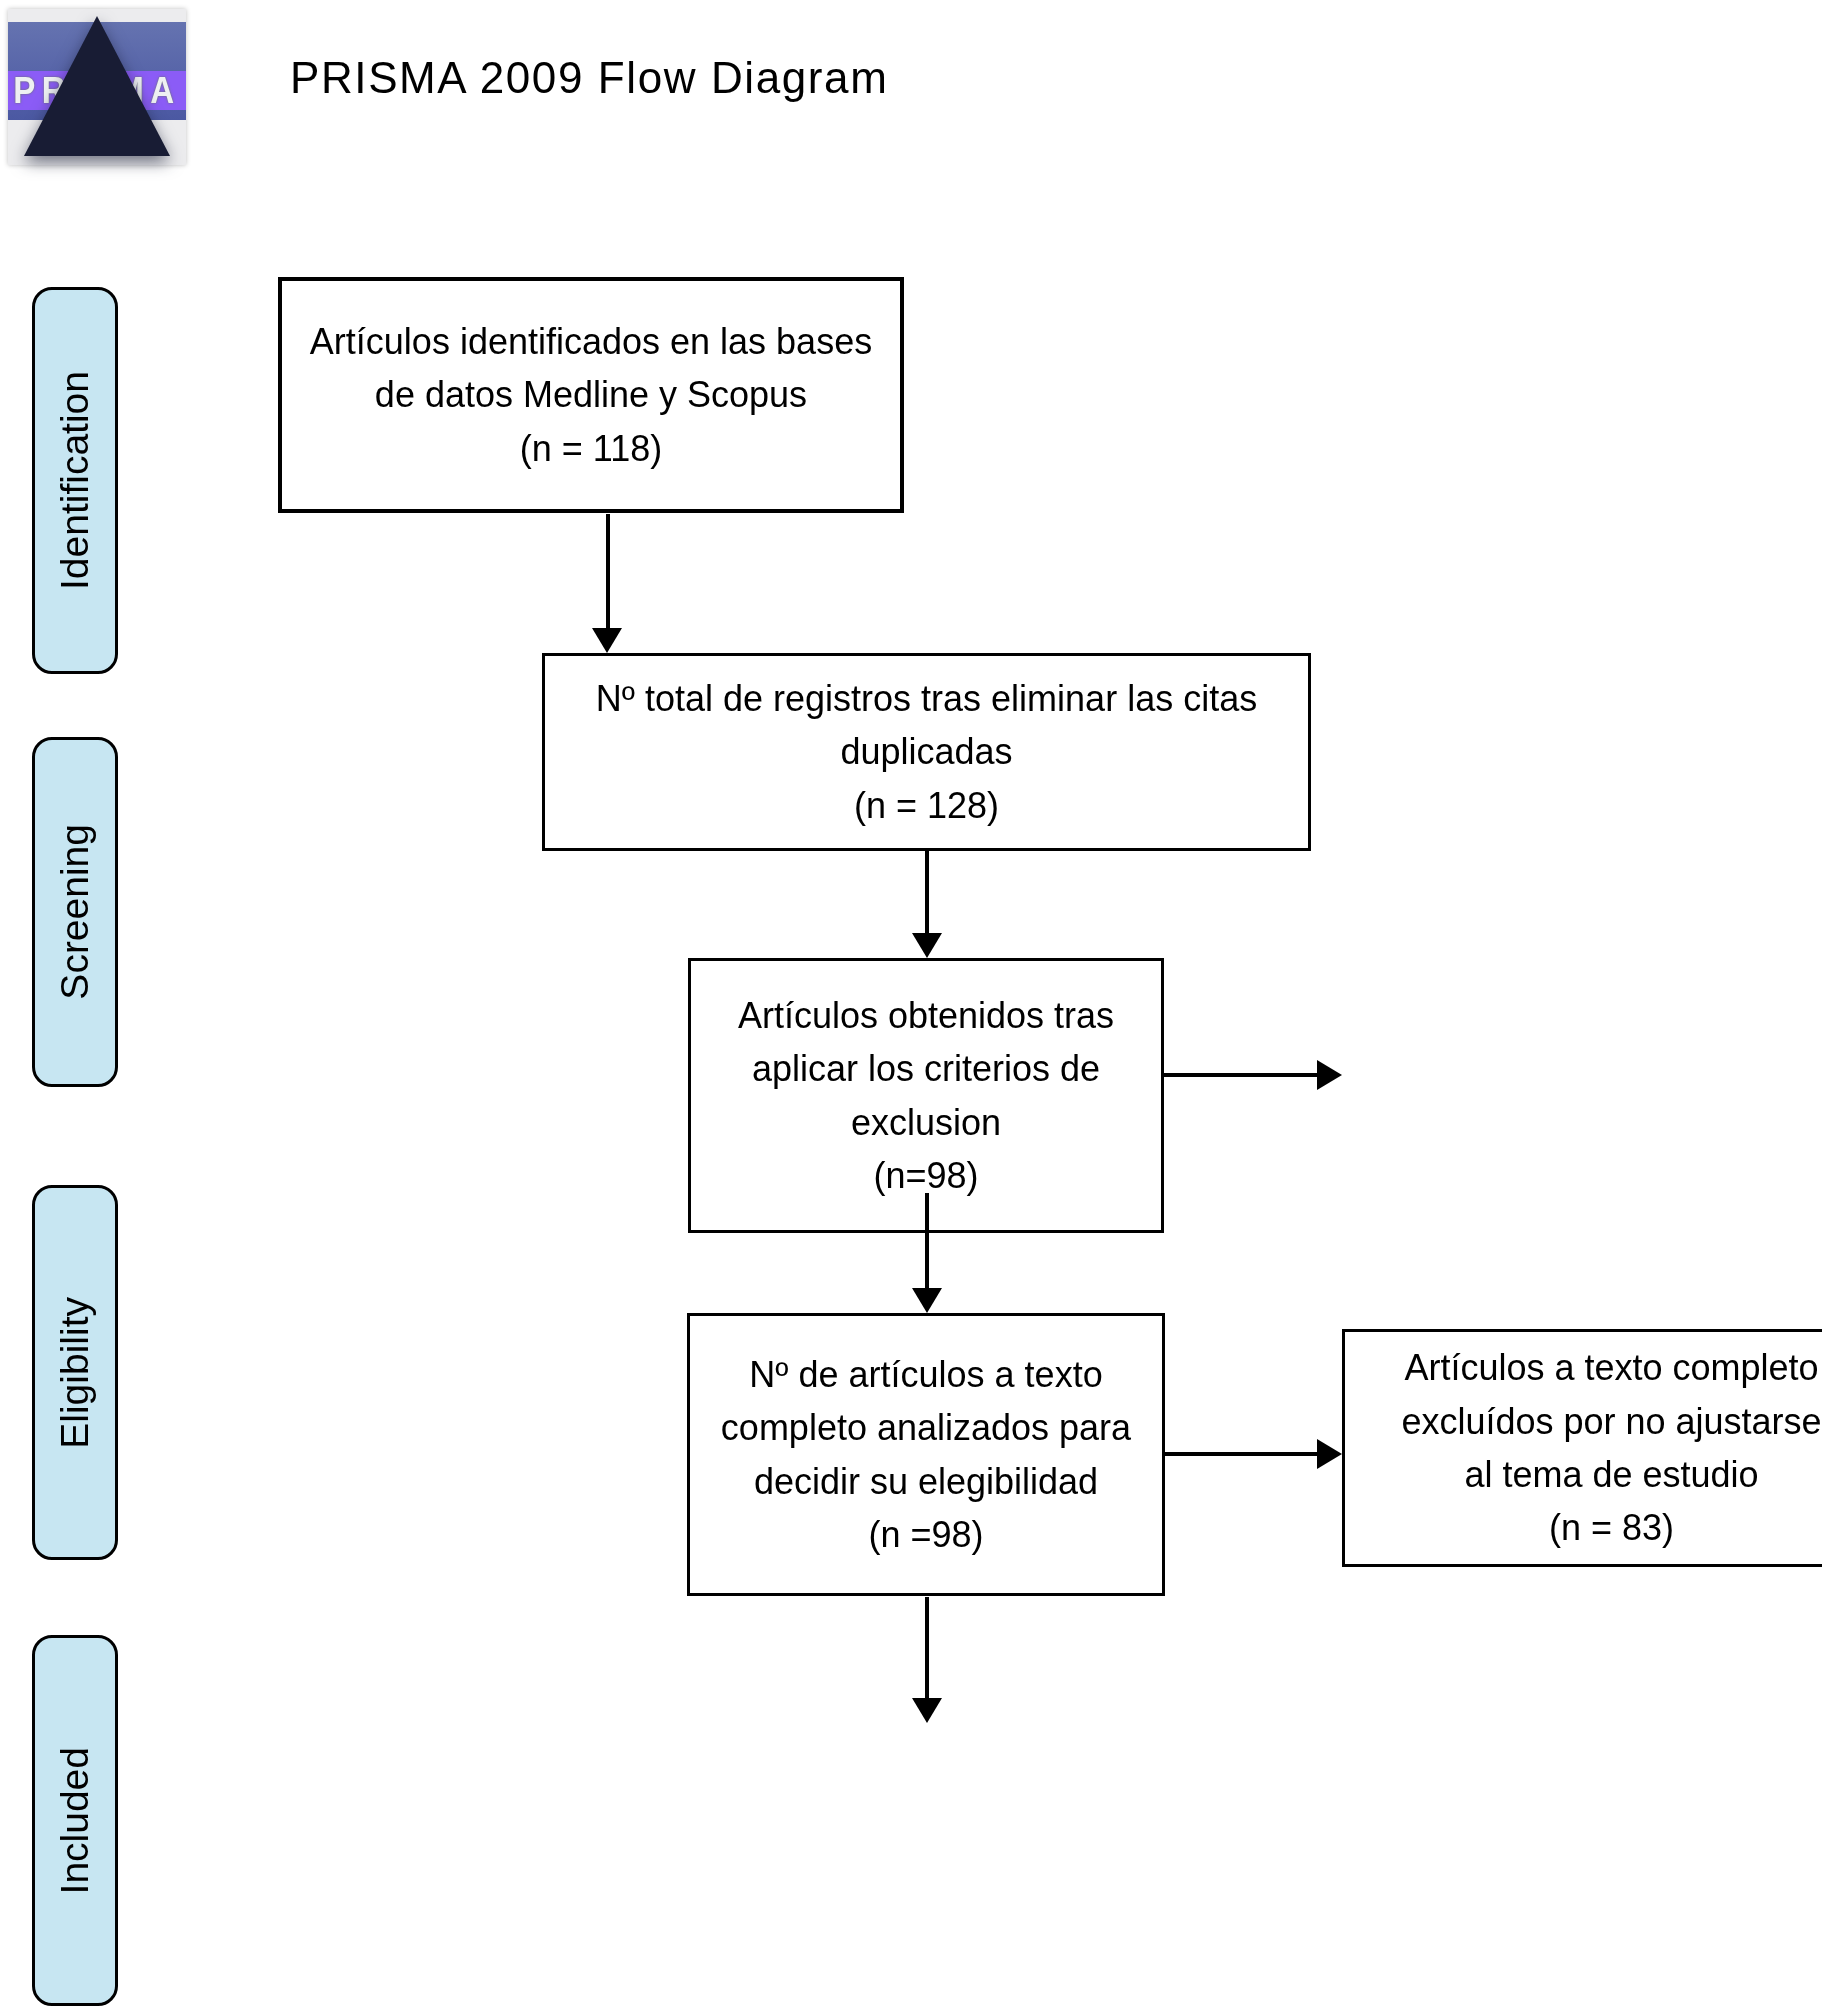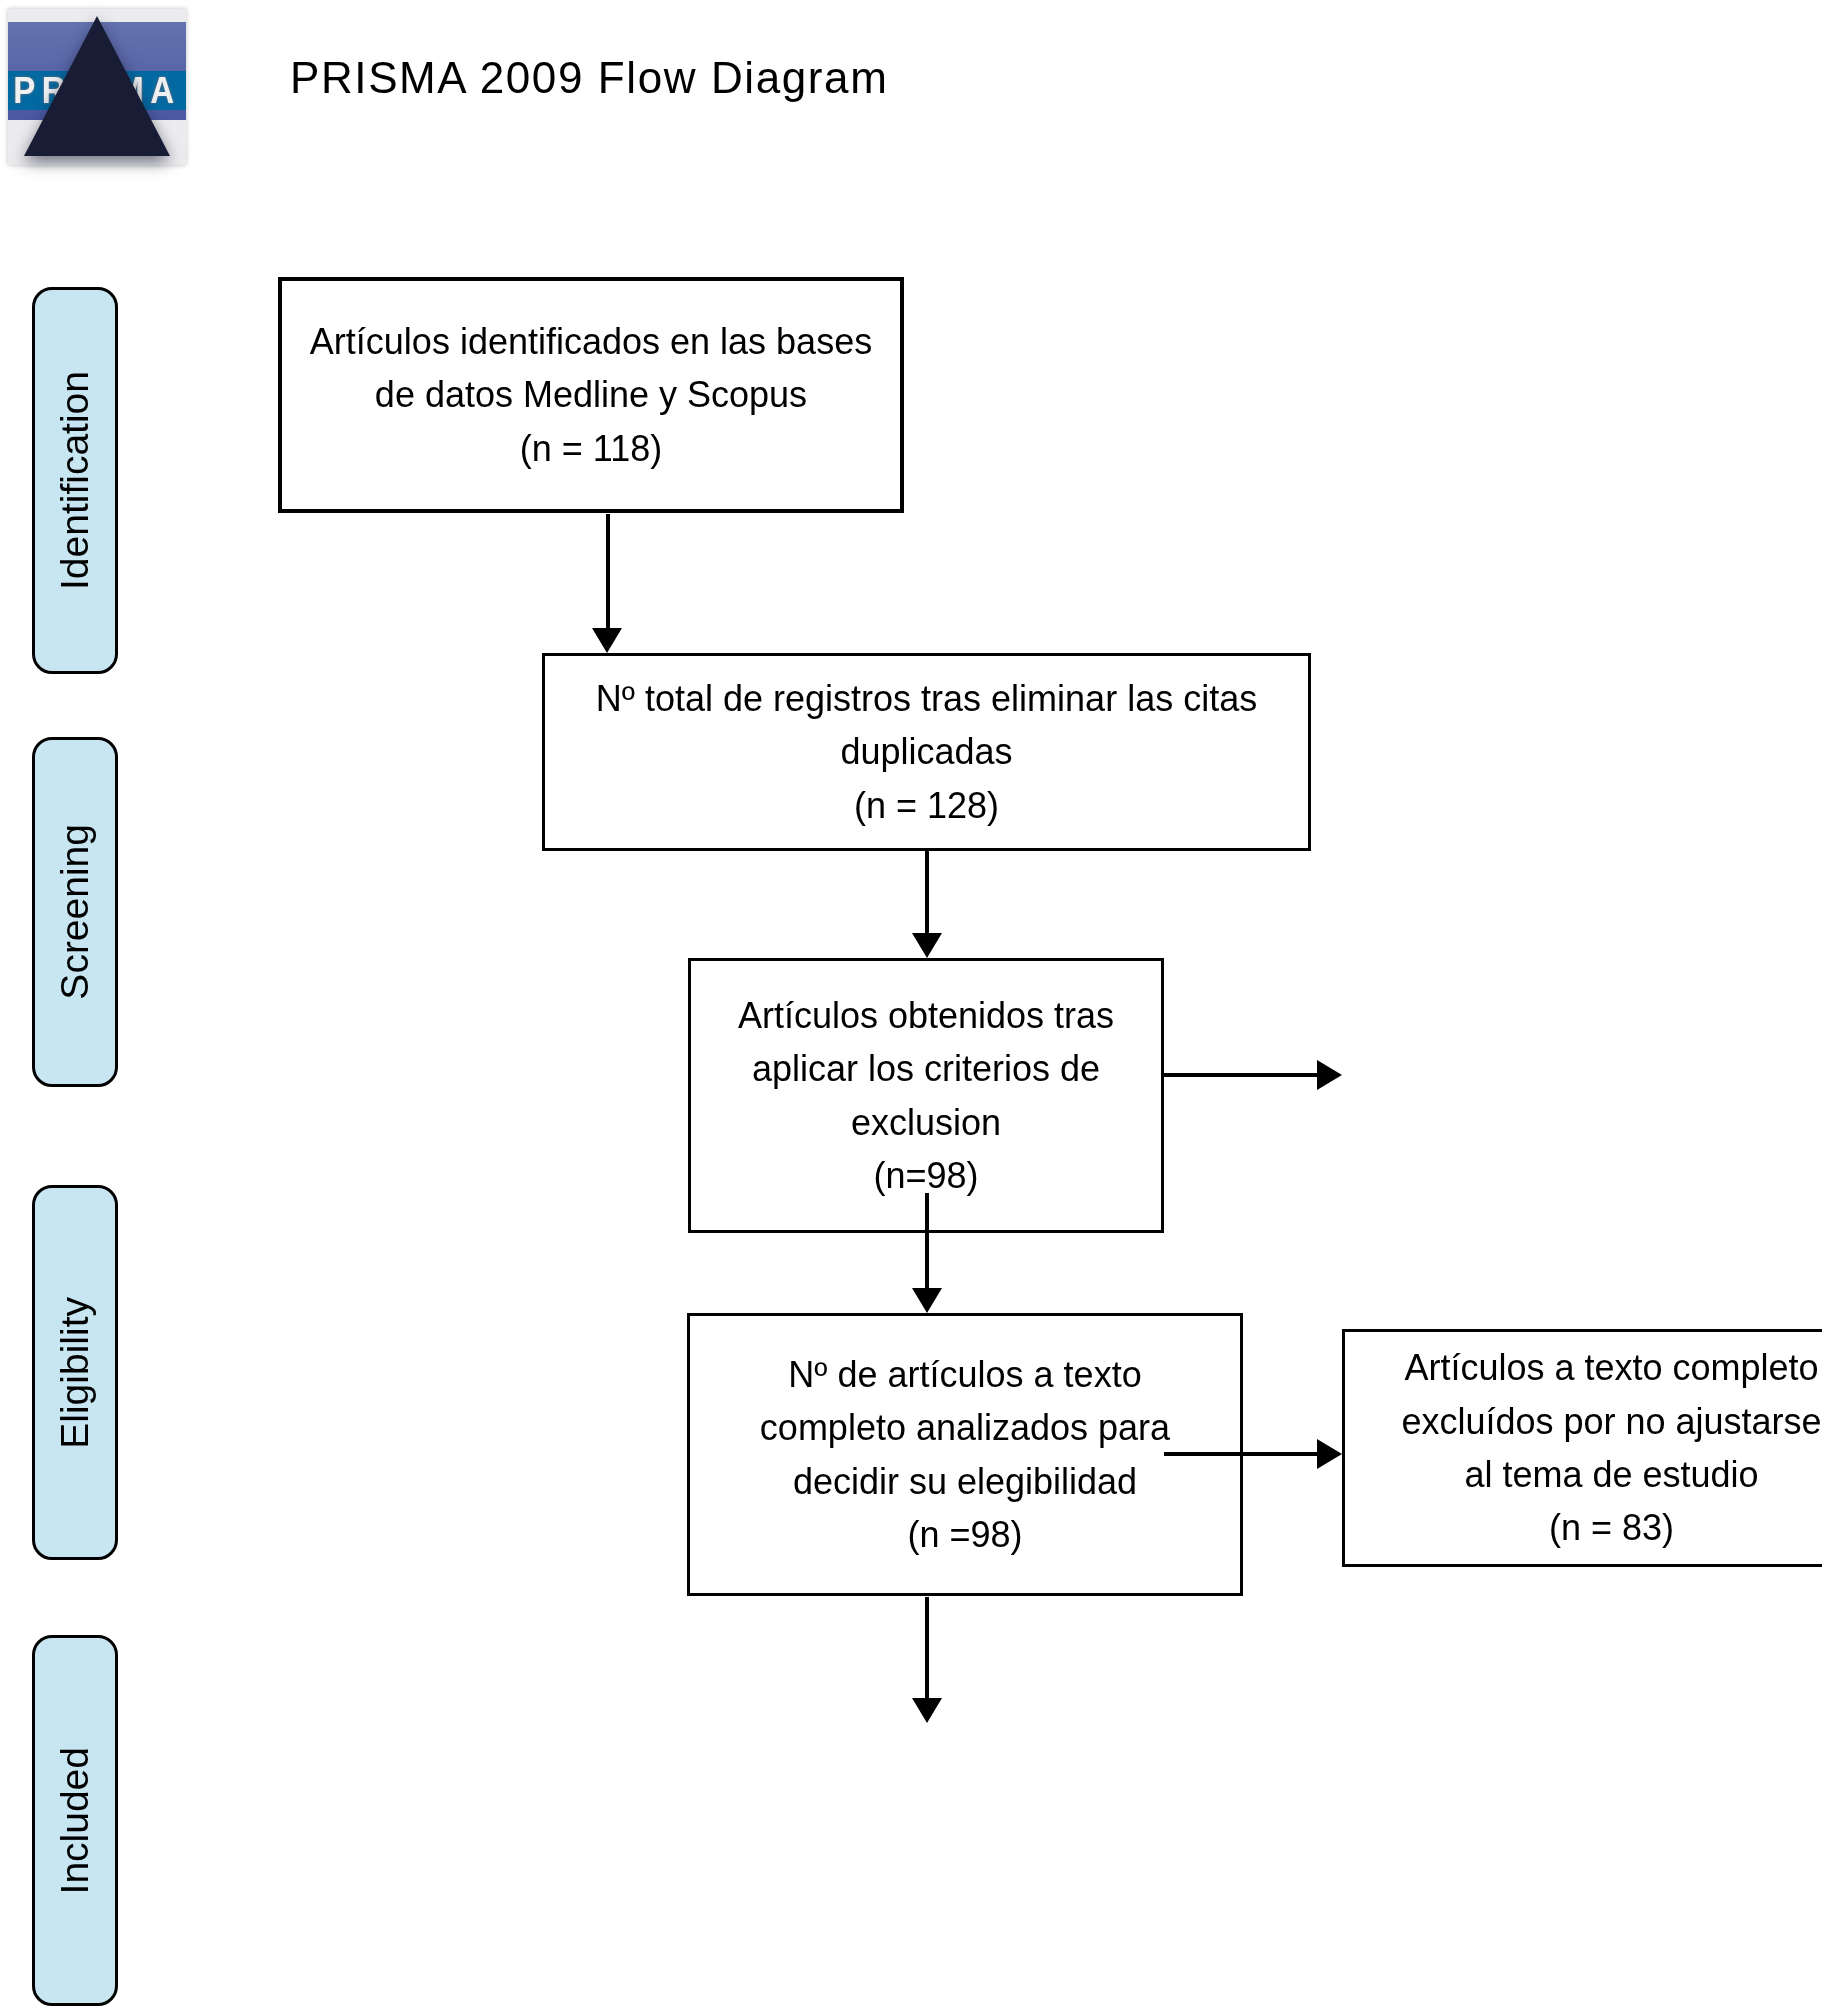--- a/index.html
+++ b/index.html
@@ -40,21 +40,21 @@
     left: 0; right: 0;
     top: 12.5px;
     height: 98px;
     background: linear-gradient(180deg, #6573b0 0%, #4b58a2 100%);
   }
   .logo-band {
     position: absolute;
     left: 0; right: 0;
     top: 62px;
     height: 39px;
-    background: #0369a1;
+    background: #8b5cf6;
     display: flex;
     align-items: center;
     justify-content: center;
   }
   .logo-word {
     font-size: 36px;
     font-weight: bold;
     letter-spacing: 7px;
     color: #eef0f2;
     text-shadow: 0 0 3.1px #70747f, 0 0 0.8px #565a64;
@@ -108,21 +108,21 @@
     text-align: center;
     font-size: 36px;
     line-height: 1.48;
     white-space: pre-line;
     padding: 7.8px 11px;
   }
   #box-identified   { left: 278px;  top: 277px;  width: 626px; height: 236px; border-width: 4.7px; }
   #box-dedup        { left: 542px;  top: 653px;  width: 769px; height: 198px; }
   #box-screened     { left: 688px;  top: 958px; width: 476px; height: 275px; }
   #box-reviews      { left: 1342px; top: 972px; width: 471px; height: 194px; }
-  #box-fulltext     { left: 687px;  top: 1313px; width: 556px; height: 283px; }
+  #box-fulltext     { left: 687px;  top: 1313px; width: 478px; height: 283px; }
   #box-excluded     { left: 1342px; top: 1329px; width: 539px; height: 238px; }
   #box-included     { left: 687px;  top: 1723px; width: 478px; height: 198px; }
 
   
   .vline, .hline { position: absolute; background: #000; }
   .vline { width: 3.9px; }
   .hline { height: 3.9px; }
   .head-down {
     position: absolute;
     width: 0; height: 0;

